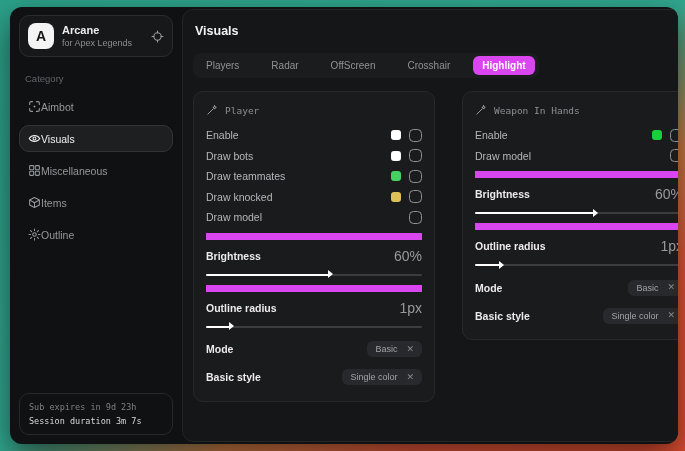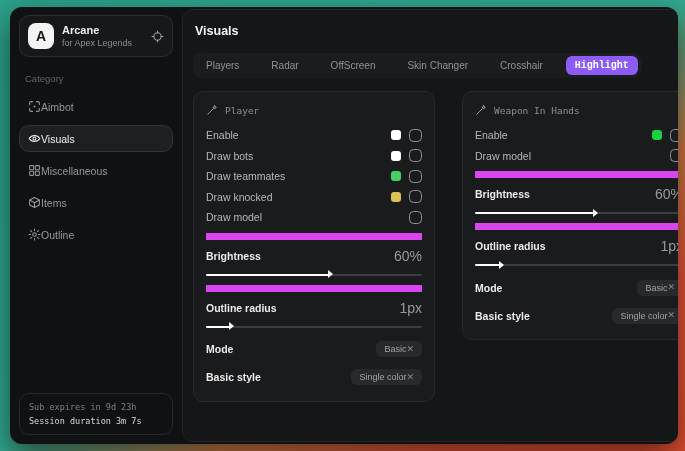--- a/index.html
+++ b/index.html
@@ -35,21 +35,21 @@
   .sess1 { font-size:8.5px; color:#7c8083; margin-bottom:4px; }
   .sess2 { font-size:8.5px; color:#d9d9d9; }
 
   
   .panel { flex:1; margin:2px 2px 2px 0; background:#151618; border:1px solid #232527;
     border-radius:11px; padding:13px 10px; position:relative; }
   .page-title { font-size:12.5px; font-weight:700; color:#f3f3f3; margin:1px 0 15px 2px; }
 
   .tabs { display:inline-flex; gap:14px; background:#1b1c1e; border-radius:8px; padding:3px 4px; }
   .tab { font-size:10px; color:#8f9396; padding:4px 9px; border-radius:6px; white-space:nowrap; cursor:default; }
-  .tab.active { background:#8b5cf6; color:#ffffff; font-weight:600;font-family:Liberation Mono, monospace; }
+  .tab.active { background:#d946ef; color:#ffffff; font-weight:600; }
 
   .cards { display:flex; gap:14px; margin-top:13px; align-items:flex-start; }
   .card { background:#1a1b1d; border:1px solid #28292b; border-radius:10px; padding:9px 12px 11px; }
   .card-0 { width:242px; }
   .card-1 { width:234px;margin-left:13px; }
   .card-head { display:flex; align-items:center; gap:7px; color:#8c9093;
     font-family:"DejaVu Sans Mono", monospace; font-size:9.5px; margin:3px 0 9px; }
 
   .row { display:flex; align-items:center; justify-content:space-between; min-height:20px; }
   .row.toggle { min-height:20.5px; }
@@ -61,21 +61,21 @@
     background:transparent; cursor:default; }
 
   .slider-sec { border-top:7px solid #d946ef; margin-top:5px; padding-top:6px; }
   .slider-val { font-size:14px; color:#979a9d; }
   .track { position:relative; height:2px; background:#3b3d3f; border-radius:2px; margin:8px 0 9px; cursor:default; }
   .fill { position:absolute; left:0; top:0; height:2px; background:#ffffff; border-radius:2px; }
   .thumb { position:absolute; top:-3.5px; width:0; height:0;
     border-left:5px solid #ffffff; border-top:4.5px solid transparent; border-bottom:4.5px solid transparent; }
 
   .row.tagrow { min-height:25px; margin-top:3px; }
-  .tag { display:inline-flex; align-items:center; background:#28292c; border-radius:6px;
+  .tag { display:inline-flex; align-items:center; gap:9px; background:#28292c; border-radius:6px;
     padding:3px 8px; font-size:9px; color:#a0a4a7; cursor:default; }
   .tag-x { color:#85898c; font-size:9px; line-height:1; cursor:default; }
 </style>
 </head>
 <body>
 
 <div class="stage">
   <div class="window">
 
     <aside class="sidebar">
@@ -149,21 +149,20 @@
         <div class="sess2">Session duration 3m 7s</div>
       </div>
     </aside>
 
     <main class="panel">
       <div class="page-title">Visuals</div>
       <div class="tabs" id="tabs">
           <div class="tab">Players</div>
           <div class="tab">Radar</div>
           <div class="tab">OffScreen</div>
-          <div class="tab">Skin Changer</div>
           <div class="tab">Crosshair</div>
           <div class="tab active">Highlight</div>
         </div>
       <div class="cards" id="cards">
           <section class="card card-0">
             <div class="card-head">
               <span class="icon">
                 <svg width="12" height="12" viewBox="0 0 16 16" fill="none" stroke="currentColor" stroke-width="1.3" stroke-linecap="round" stroke-linejoin="round">
                   <path d="M2.5 13.5 9.5 6.5"></path>
                   <path d="M11.5 2.2l.7 1.6 1.6.7-1.6.7-.7 1.6-.7-1.6-1.6-.7 1.6-.7Z"></path>

